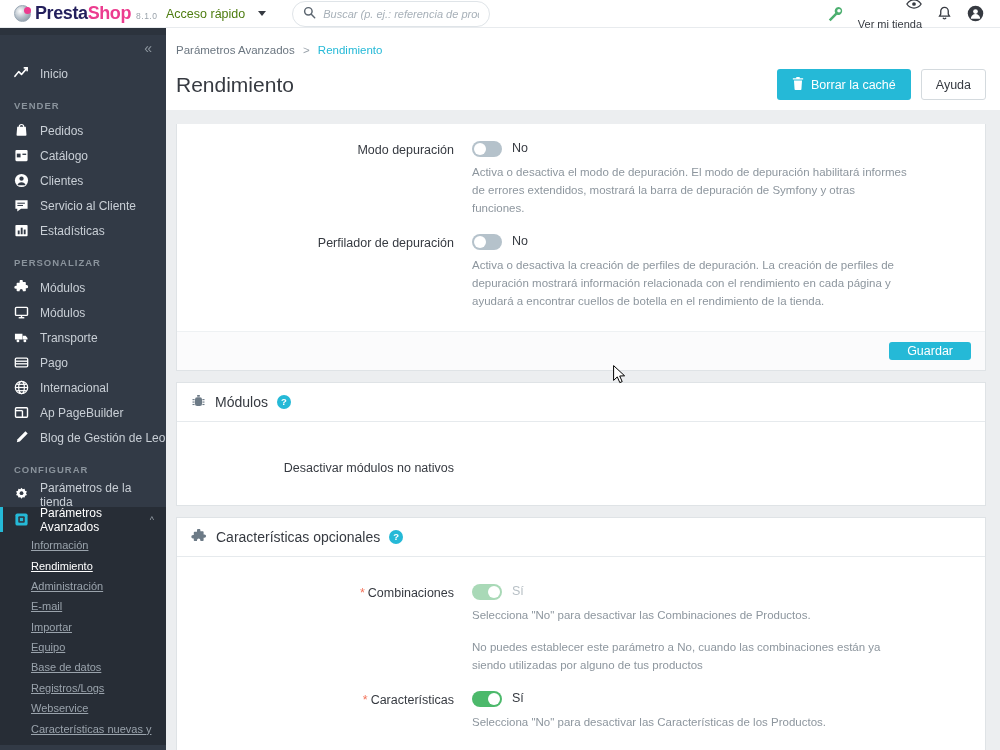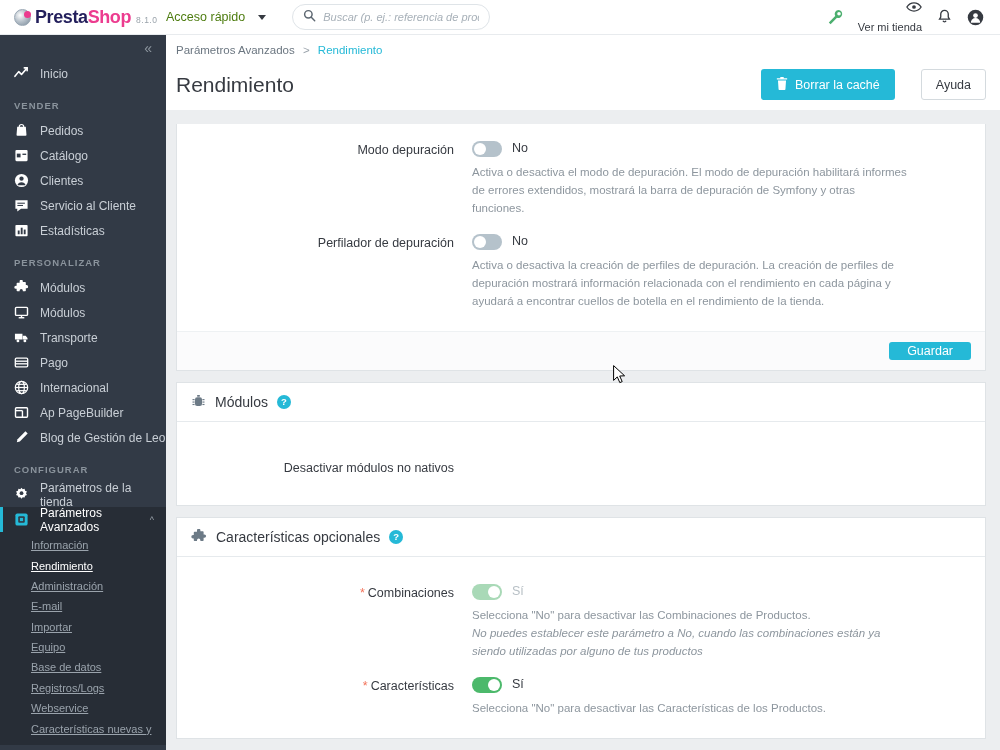--- a/index.html
+++ b/index.html
@@ -6,21 +6,21 @@
   html, body {
     width: 1000px; height: 750px;
     font-family: "Liberation Sans", sans-serif;
     background: #ffffff;
     overflow: hidden;
   }
   #app { position: relative; width: 1000px; height: 750px; }
 
   
   .topbar {
-    position: absolute; top: 0; left: 0; width: 1000px; height: 35px;
+    position: absolute; top: 0; left: 0; width: 1000px; height: 28px;
     background: #ffffff; border-bottom: 1px solid #e8ebee;
     display: flex; align-items: center; z-index: 20;
   }
   .brand { display: flex; align-items: baseline; padding-left: 14px; width: 166px; }
   .brand-logo {
     width: 17px; height: 17px; border-radius: 50%;
     background: radial-gradient(circle at 35% 35%, #ffffff 0%, #b9c3cc 45%, #7a8b99 100%);
     border: 1px solid #98a6b3; position: relative; align-self: center; margin-right: 4px;
   }
   .brand-logo::after {
@@ -78,21 +78,21 @@
   .sub-item.active { color: #ffffff; }
 
   
   .main { position: absolute; left: 166px; top: 35px; width: 834px; height: 715px; background: #ffffff; }
   .breadcrumb { padding: 9px 0 0 10px; font-size: 11.5px; color: #6b7680; }
   .breadcrumb .sep { margin: 0 5px; color: #9aa3ab; }
   .breadcrumb .crumb-active { color: #25b9d7; }
 
   .pagehead { display: flex; align-items: center; padding: 13px 14px 0 10px; }
   .pagetitle { font-size: 21px; color: #363a41; font-weight: normal; }
-  .head-actions { margin-left: auto; display: flex; align-items: center; gap: 26px; }
+  .head-actions { margin-left: auto; display: flex; align-items: center; gap: 10px; }
   .btn {
     font-size: 12.5px; border-radius: 3px; padding: 0 14px; height: 31px;
     display: inline-flex; align-items: center; gap: 7px; cursor: pointer; border: 1px solid transparent;
     font-family: "Liberation Sans", sans-serif;
   }
   .btn-primary { background: #25b9d7; color: #ffffff; }
   .btn-light { background: #ffffff; color: #363a41; border: 1px solid #d4dade; }
   .btn-save { background: #25b9d7; color: #fff; height: 18px; font-size: 12.5px; border-radius: 3px; padding: 0 17px; }
 
   .content { padding: 14px 14px 0 10px; background: #eceef0; margin-top: 10px; height: 640px; overflow: hidden; }
@@ -469,21 +469,21 @@
               <span class="req">*</span><span>Combinaciones</span>
             </div>
             <div class="form-ctrl">
               <div class="toggle-line">
                 <span class="toggle on disabled">
                     <span class="knob"></span>
                   </span>
                 <span class="toggle-state muted">Sí</span>
               </div>
               <div class="form-help">Selecciona "No" para desactivar las Combinaciones de Productos.</div>
-              <div class="form-help" style="margin-top:0;font-style:italic;">No puedes establecer este parámetro a No, cuando las combinaciones están ya siendo utilizadas por alguno de tus productos</div>
+              <div class="form-help" style="margin-top:14px;">No puedes establecer este parámetro a No, cuando las combinaciones están ya siendo utilizadas por alguno de tus productos</div>
             </div>
           </div>
 
           <div class="form-row">
             <div class="form-label">
               <span class="req">*</span><span>Características</span>
             </div>
             <div class="form-ctrl">
               <div class="toggle-line">
                 <span class="toggle on">

